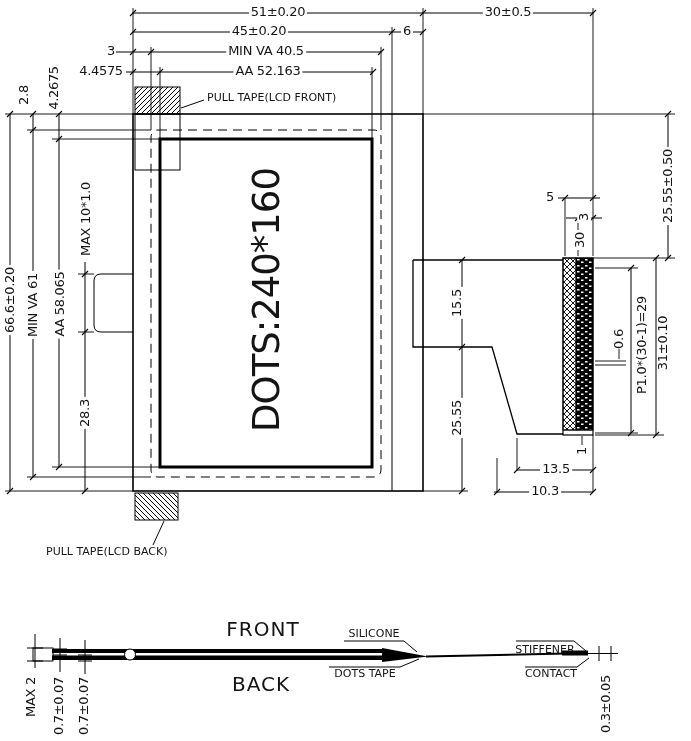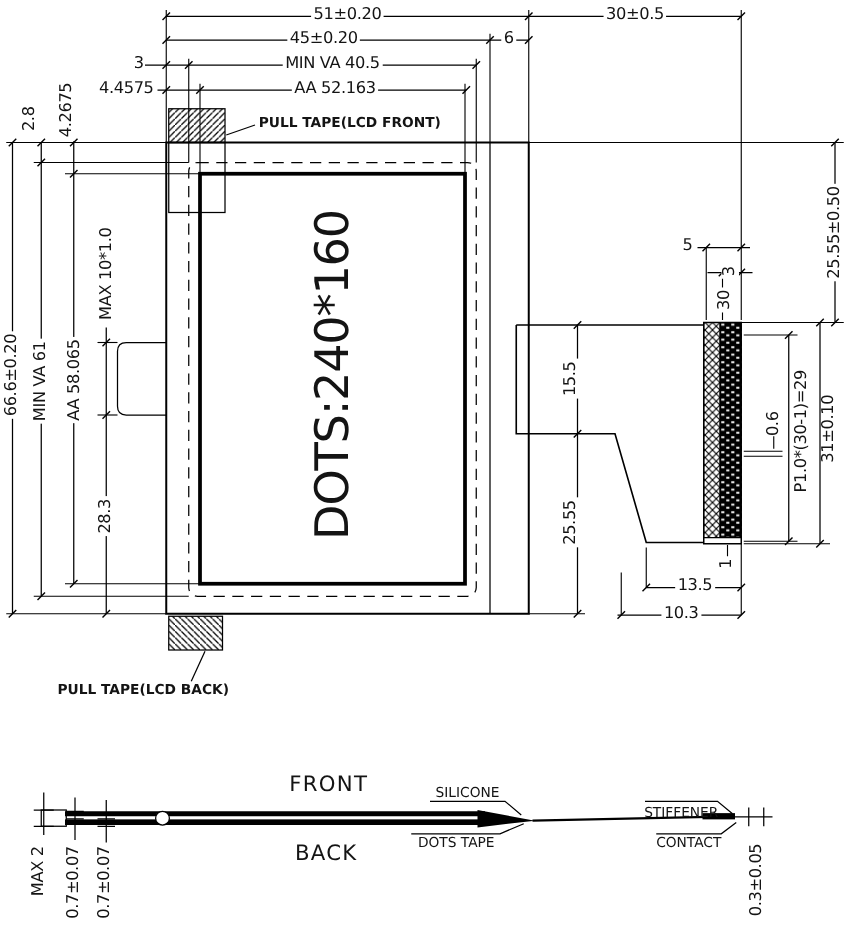--- a/index.html
+++ b/index.html
@@ -4,22 +4,22 @@
 <style>
   html,body{margin:0;padding:0;background:#fff;}
   #stage{position:relative;width:691px;height:741px;background:#fff;overflow:hidden;
          font-family:"DejaVu Sans",sans-serif;color:#141414;}
   #geom{position:absolute;left:0;top:0;}
   .lbl{position:absolute;font-size:13px;letter-spacing:-0.3px;white-space:nowrap;
        transform:translate(-50%,-50%);line-height:1.05;}
   .rot{transform:translate(-50%,-50%) rotate(-90deg);}
   .bg{background:#fff;padding:0 2px;}
   .sm{font-size:11px;letter-spacing:0;}
-  .lbl-l{transform:translate(0,-50%);font-weight:bold;}
-  .big{font-size:17px;letter-spacing:1px;}
+  .lbl-l{transform:translate(0,-50%);}
+  .big{font-size:20px;letter-spacing:1px;}
   .dots{font-size:37px;letter-spacing:-1px;}
 </style>
 </head>
 <body>
 
 <div id="stage">
 
 <svg id="geom" width="691" height="741" viewBox="0 0 691 741">
   <defs>
     <pattern id="hA" width="5" height="5" patternUnits="userSpaceOnUse">

